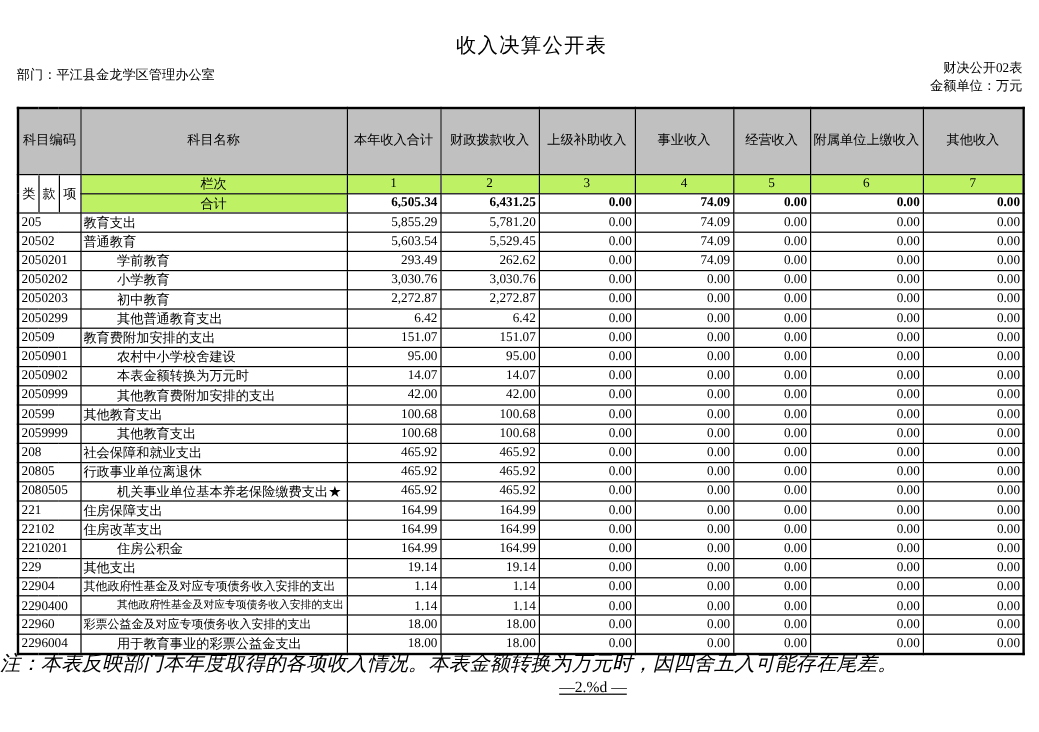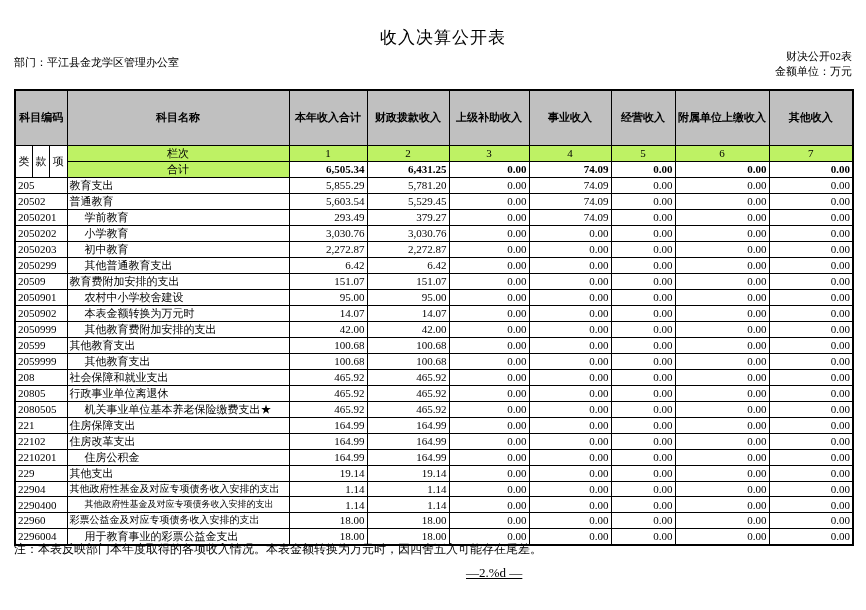--- a/index.html
+++ b/index.html
@@ -38,46 +38,47 @@
   }
   table.main th, table.main td {
     border:1px solid #000;
     padding:0 2px;
     overflow:hidden;
     white-space:nowrap;
   }
   th { font-weight:normal; }
   .gray { background:#bef264; }
   .hrow { height:55px; }
-  .hrow th { background:#c0c0c0; text-align:center; white-space:normal; line-height:1.25;font-weight:bold; }
+  .hrow th { background:#c0c0c0; text-align:center; white-space:normal; line-height:1.25; }
   .lanci-row { height:15px; }
   .total-row { height:16px; }
   .center { text-align:center; }
   .num { text-align:right; }
   .bold { font-weight:bold; }
   tbody.rows tr { height:15.7px; }
   td.code { text-align:left; padding-left:2px; }
   td.name { text-align:left; padding-left:3px; }
-  td.name.ind1 { padding-left:17px; }
+  td.name.ind1 { padding-left:30px; }
   td.name.size-s  { font-size:10px; }
   td.name.size-xs { font-size:9px; }
 
   .klx-cell { padding:0 !important; }
   .klx-wrap { display:flex; width:100%; height:100%; min-height:31px; }
   .klx-wrap span {
     display:flex; align-items:center; justify-content:center;
     font-size:11px;
   }
   .klx-wrap span:nth-child(1){ width:17px; border-right:1px solid #000; }
   .klx-wrap span:nth-child(2){ width:17px; border-right:1px solid #000; }
   .klx-wrap span:nth-child(3){ flex:1; }
 
   .note {
-    position:absolute; top:541px; left:14px; width:838px;
-    font-size:12px;
+    position:absolute; top:541px; left:0; width:838px;
+    font-size:17px;
+    font-style:italic;
   }
   .page-num {
     position:absolute; top:565px; left:466px;
     font-size:13px;
     text-decoration:underline;
   }
 </style>
 </head>
 <body>
 
@@ -162,21 +163,21 @@
           <td class="num">0.00</td>
           <td class="num">74.09</td>
           <td class="num">0.00</td>
           <td class="num">0.00</td>
           <td class="num">0.00</td>
         </tr>
         <tr>
           <td colspan="3" class="code">2050201</td>
           <td class="name ind1">学前教育</td>
           <td class="num">293.49</td>
-          <td class="num">379.27</td>
+          <td class="num">262.62</td>
           <td class="num">0.00</td>
           <td class="num">74.09</td>
           <td class="num">0.00</td>
           <td class="num">0.00</td>
           <td class="num">0.00</td>
         </tr>
         <tr>
           <td colspan="3" class="code">2050202</td>
           <td class="name ind1">小学教育</td>
           <td class="num">3,030.76</td>

